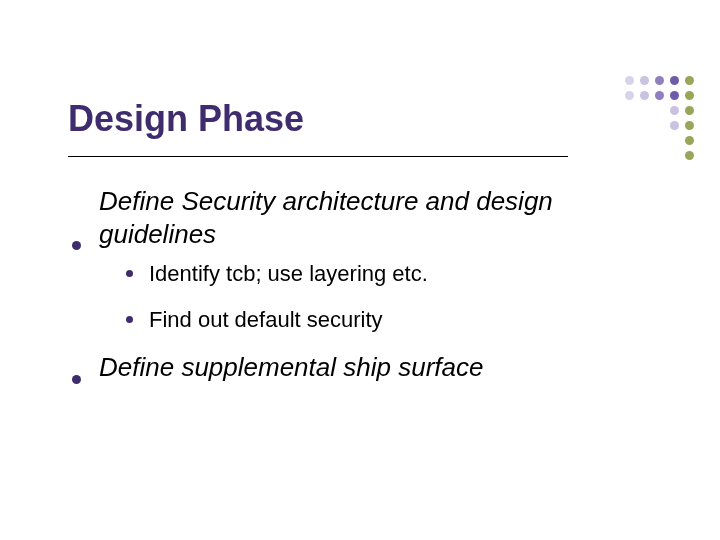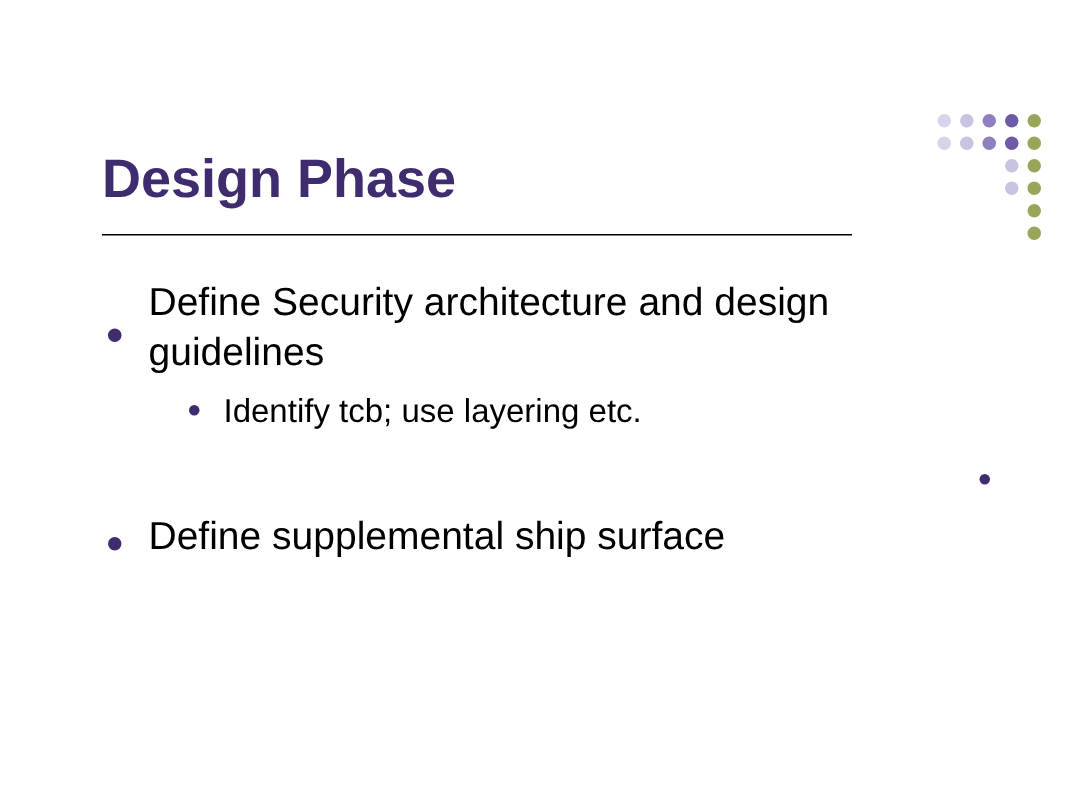--- a/index.html
+++ b/index.html
@@ -33,43 +33,43 @@
     margin: 0 0 28px 0;
     width: 500px;
   }
   .body {
     font-size: 26px;
     color: #000;
     line-height: 1.25;
   }
   .lvl1 {
     display: flex;
-    align-items: center;
+    align-items: flex-end;
     margin: 0 0 10px 0;
+    font-style: italic;
   }
   .lvl1 .bullet {
     width: 9px;
     height: 9px;
     background: #3f2c6e;
     border-radius: 50%;
     flex: 0 0 auto;
     margin-top: 12px;
     margin-right: 18px;
     margin-left: 4px;
   }
   .lvl1 .text {
     flex: 1 1 auto;
   }
   .lvl2 {
     display: flex;
     align-items: flex-start;
     font-size: 22px;
     margin: 6px 0 18px 0;
     padding-left: 58px;
-    justify-content: flex-end;
   }
   .lvl2 .bullet {
     width: 7px;
     height: 7px;
     background: #3f2c6e;
     border-radius: 50%;
     flex: 0 0 auto;
     margin-top: 10px;
     margin-right: 16px;
   }
@@ -140,20 +140,21 @@
       <span class="bullet"></span>
       <span class="text">Define Security architecture and design guidelines</span>
     </div>
     <div class="lvl2">
       <span class="bullet"></span>
       <span class="text">Identify tcb; use layering etc.</span>
     </div>
 
     <div class="lvl2">
       <span class="bullet"></span>
+      <span class="text">Find out default security</span>
     </div>
 
 
     <div class="lvl1">
       <span class="bullet"></span>
       <span class="text">Define supplemental ship surface</span>
     </div>
 
   </div>
 </div>

